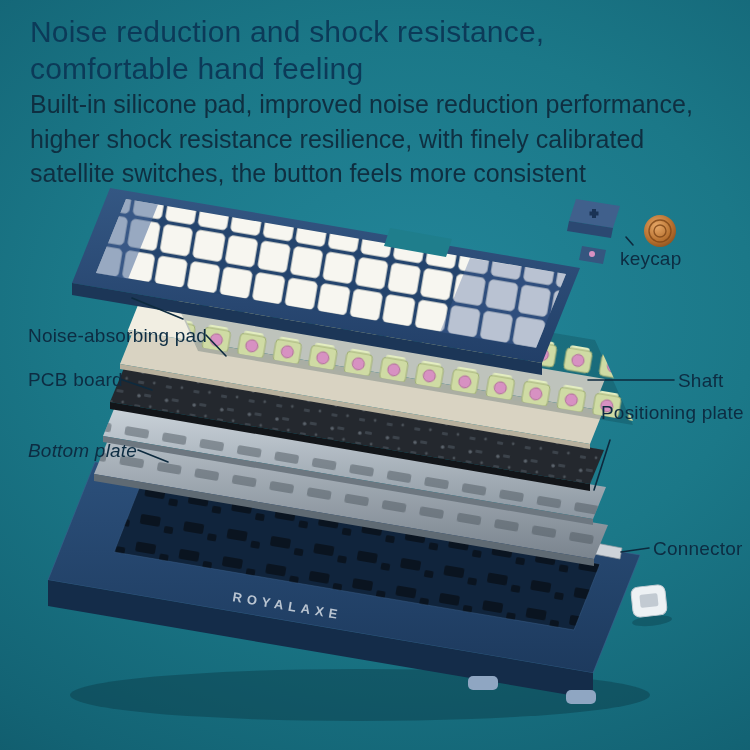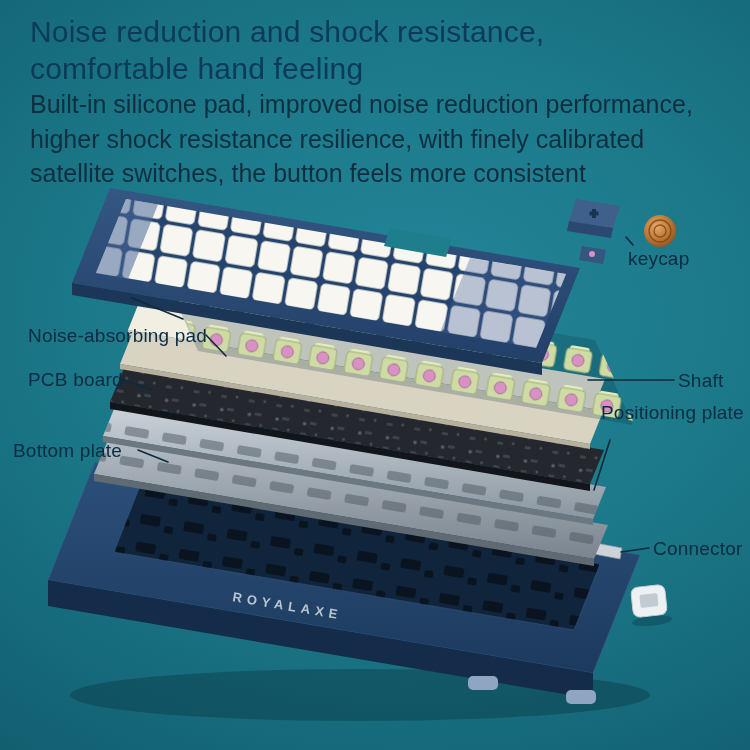--- a/index.html
+++ b/index.html
@@ -156,19 +156,19 @@
   <div class="header">
     <div class="title">
       <span>Noise reduction and shock resistance,</span>
       <span>comfortable hand feeling</span>
     </div>
     <div class="body-text">Built-in silicone pad, improved noise reduction performance, higher shock resistance resilience, with finely calibrated satellite switches, the button feels more consistent</div>
   </div>
 
   <div class="label" style="left:28px;top:325px;text-align:center;">Noise-absorbing pad</div>
   <div class="label" style="left:28px;top:369px;">PCB board</div>
-  <div class="label" style="left:13px;top:440px;">Bottom plate</div>
-  <div class="label" style="left:620px;top:248px;margin-left:8px;">keycap</div>
+  <div class="label" style="left:28px;top:440px;font-style:italic;">Bottom plate</div>
+  <div class="label" style="left:620px;top:248px;">keycap</div>
   <div class="label" style="left:678px;top:370px;">Shaft</div>
   <div class="label" style="left:601px;top:402px;">Positioning plate</div>
   <div class="label" style="left:653px;top:538px;">Connector</div>
 
 </div>
 
 </body></html>

